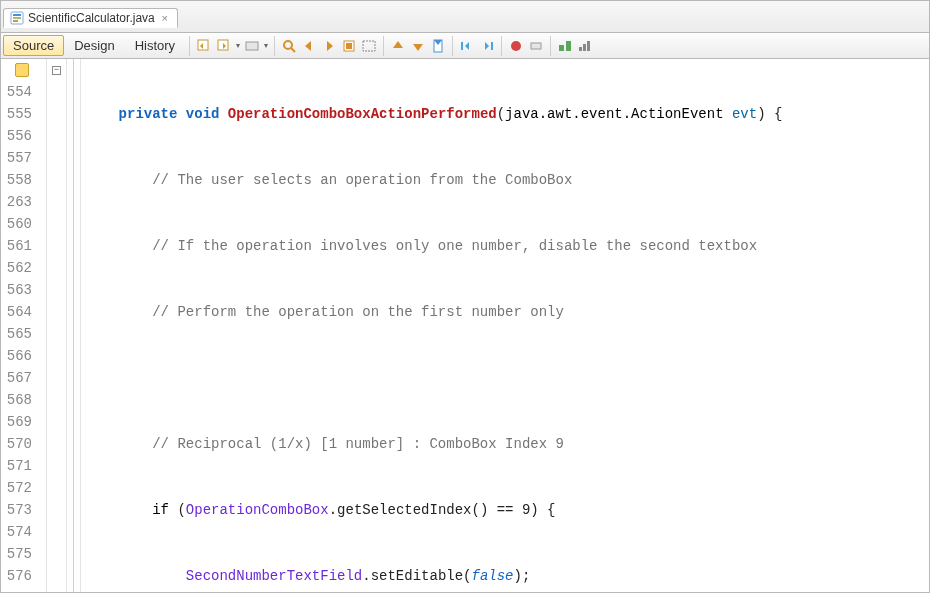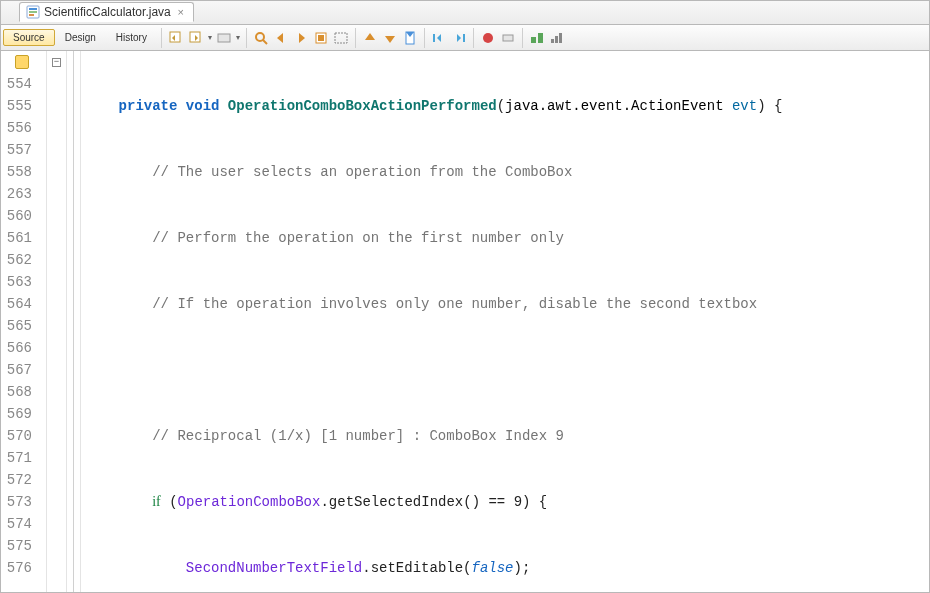--- a/index.html
+++ b/index.html
@@ -13,23 +13,23 @@
     border: 1px solid #b8b8b8;
     display: flex;
     flex-direction: column;
   }
 
   
   .tabbar {
     background: linear-gradient(#f7f7f7, #ececec);
     border-bottom: 1px solid #b8b8b8;
     display: flex;
-    align-items: flex-start;
-    height: 24px;
-    padding-left: 18px;
+    align-items: center;
+    height: 32px;
+    padding-left: 2px;
   }
   .tab {
     display: flex;
     align-items: center;
     gap: 4px;
     background: #fff;
     border: 1px solid #b8b8b8;
     border-bottom: 1px solid #fff;
     border-radius: 3px 3px 0 0;
     padding: 2px 6px 2px 6px;
@@ -54,21 +54,21 @@
     background: linear-gradient(#fdfdfd, #ececec);
     border-bottom: 1px solid #b8b8b8;
     height: 26px;
     display: flex;
     align-items: center;
     padding-left: 2px;
   }
   .subtab {
     padding: 3px 10px;
     color: #333;
-    font-size: 10px;
+    font-size: 13px;
   }
   .subtab.active {
     background: linear-gradient(#fff8e1, #ffe8a3);
     border: 1px solid #d0a838;
     border-radius: 2px;
     padding: 2px 9px;
   }
   .sep {
     width: 1px; height: 20px;
     background: #cfcfcf;
@@ -156,23 +156,23 @@
   }
   .code {
     flex: 1;
     white-space: pre;
     padding-left: 4px;
     color: #222;
   }
   .code .row { height: 22px; }
 
   
-  .kw  { color: #15803d; font-family: Liberation Serif, serif; }         
+  .kw  { color: #000000; }         
   .bkw { color: #1565c0; font-weight: bold; } 
-  .mth { font-weight: bold; color: #0f766e; }
+  .mth { font-weight: bold; color: #b91c1c; }
   .id  { color: #6d28d9; }         
   .cm  { color: #757575; }         
   .typ { color: #000; }
   .pn  { color: #0369a1; }
   .lit { color: #1565c0; font-style: italic; }         
 </style>
 </head>
 <body>
 
 <div class="tabbar">
@@ -361,22 +361,22 @@
       <div class="fr"></div>
       <div class="fr"></div>
   </div>
   <div class="fold-line-col">
       <div class="vline"></div>
     </div>
 
   <div class="code">
     <div class="row"><span>    </span><span class="bkw">private</span><span> </span><span class="bkw">void</span><span> </span><span class="mth">OperationComboBoxActionPerformed</span><span>(</span><span class="typ">java.awt.event.ActionEvent</span><span> </span><span class="pn">evt</span><span>) {</span></div>
     <div class="row"><span>        </span><span class="cm">// The user selects an operation from the ComboBox</span></div>
+    <div class="row"><span>        </span><span class="cm">// If the operation involves only one number, disable the second textbox</span></div>
     <div class="row"><span>        </span><span class="cm">// Perform the operation on the first number only</span></div>
-    <div class="row"><span>        </span><span class="cm">// If the operation involves only one number, disable the second textbox</span></div>
     <div class="row"><span>        </span><span></span></div>
     <div class="row"><span>        </span><span class="cm">// Reciprocal (1/x) [1 number] : ComboBox Index 9</span></div>
     <div class="row"><span>        </span><span class="kw">if</span><span> (</span><span class="id">OperationComboBox</span><span>.getSelectedIndex() == 9) {</span></div>
     <div class="row"><span>            </span><span class="id">SecondNumberTextField</span><span>.setEditable(</span><span class="lit">false</span><span>);</span></div>
     
     
     
     
     
     

